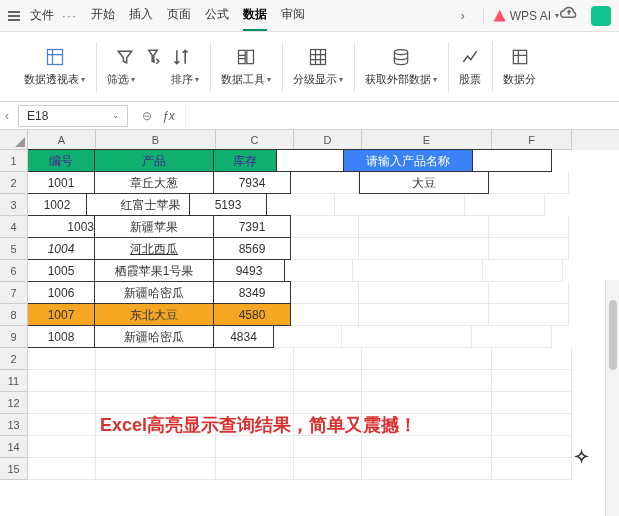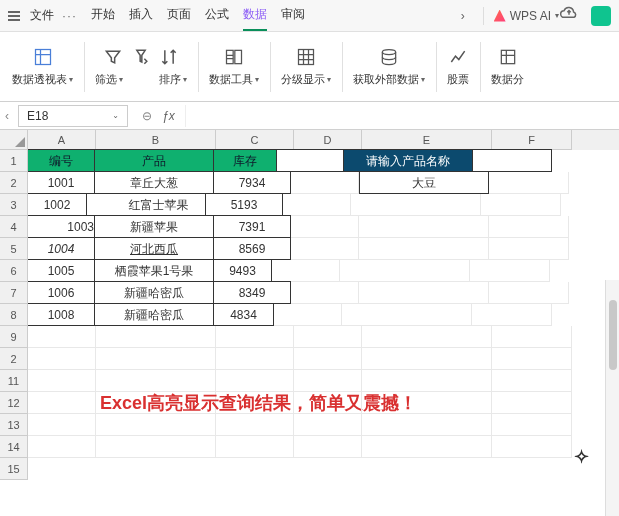--- a/index.html
+++ b/index.html
@@ -4,27 +4,27 @@
 <style>
 *{margin:0;padding:0;box-sizing:border-box;font-family:"Microsoft YaHei",Arial,sans-serif}
 body{background:#fff;font-size:12px;color:#333;width:619px;height:516px;overflow:hidden;position:relative}
 .topbar{height:32px;background:#f7f7f7;display:flex;align-items:center;padding:0 8px;border-bottom:1px solid #e0e0e0}
 .menu-icon{width:16px;display:flex;flex-direction:column;gap:2px;margin-right:6px;cursor:pointer}
 .menu-icon span{height:2px;background:#666;width:12px}
 .file-label{color:#333;margin-right:8px}
 .dots{color:#666;margin-right:14px;letter-spacing:1px}
 .tabs{display:flex;gap:14px;flex:1}
 .tab{color:#333;cursor:pointer;padding:6px 0}
-.tab.active{color:#8b5cf6;border-bottom:2px solid #0a8f5b;font-weight:400}
+.tab.active{color:#000000;border-bottom:2px solid #0a8f5b;font-weight:700}
 .chev{color:#666;margin:0 8px;cursor:pointer}
 .wps-ai{display:flex;align-items:center;gap:4px;color:#555;font-weight:500}
 .wps-ai .logo{width:12px;height:12px;background:linear-gradient(135deg,#ff6b4a,#ff3d7f);clip-path:polygon(50% 0,100% 100%,0 100%)}
 .top-right{display:flex;gap:12px;align-items:center;margin-left:auto}
 .green-btn{width:20px;height:20px;background:#0fc48f;border-radius:4px}
-.ribbon{height:70px;background:#fff;border-bottom:1px solid #d0d0d0;display:flex;align-items:center;padding:0 4px}
+.ribbon{height:70px;background:#fff;border-bottom:1px solid #d0d0d0;display:flex;align-items:center;padding:0 16px}
 .rib-group{display:flex;flex-direction:column;align-items:center;padding:6px 8px;gap:4px;cursor:pointer;border-right:1px solid transparent}
 .rib-sep{width:1px;height:50px;background:#e0e0e0;margin:0 2px}
 .rib-icon{height:22px;display:flex;align-items:center;justify-content:center;color:#555}
 .rib-label{font-size:11px;color:#333;display:flex;align-items:center;gap:2px}
 .dd{font-size:8px;color:#666}
 .rib-multi{display:flex;gap:8px}
 .formula-bar{height:28px;display:flex;align-items:center;border-bottom:1px solid #d0d0d0;background:#fff}
 .fb-chev{width:14px;text-align:center;color:#888;cursor:pointer}
 .name-box{width:110px;height:22px;border:1px solid #ccc;margin:0 4px;display:flex;align-items:center;padding:0 8px;justify-content:space-between}
 .name-box .dd{cursor:pointer}
@@ -34,22 +34,22 @@
 .corner{width:28px;height:20px;background:#f0f0f0;border-right:1px solid #ccc;border-bottom:1px solid #ccc;position:relative}
 .corner::after{content:"";position:absolute;right:2px;bottom:2px;border:5px solid transparent;border-right-color:#999;border-bottom-color:#999}
 .col-headers{display:flex;height:20px;background:#f0f0f0}
 .col-h{border-right:1px solid #ccc;border-bottom:1px solid #ccc;text-align:center;line-height:20px;color:#555;font-size:11px}
 .row-headers{width:28px;background:#f0f0f0}
 .row-h{height:22px;border-right:1px solid #ccc;border-bottom:1px solid #ccc;text-align:center;line-height:22px;color:#555;font-size:11px}
 .cells{position:relative}
 .row{display:flex;height:22px}
 .cell{border-right:1px solid #e8e8e8;border-bottom:1px solid #e8e8e8;line-height:22px;text-align:center;overflow:hidden;white-space:nowrap}
 .tbl .cell{border:1px solid #333;margin:-1px 0 0 -1px}
-.hdr-g{background:#0fb06f;color:#0f172a;font-weight:500}
-.hdr-b{background:#0c4a6e;color:#fff}
+.hdr-g{background:#0fb06f;color:#4c1d95;font-weight:500}
+.hdr-b{background:#3b82f6;color:#fff}
 .hl{background:#f5a623}
 .banner{color:#d93030;font-weight:700;font-size:18px;text-align:left;padding-left:4px;white-space:nowrap}
 .scroll-v{position:absolute;right:0;top:150px;width:14px;bottom:0;background:#f4f4f4;border-left:1px solid #ddd}
 .scroll-v .thumb{width:8px;height:70px;background:#c8c8c8;border-radius:4px;margin:20px auto}
 .cursor-plus{position:absolute;right:30px;bottom:48px;font-size:18px;color:#333;font-weight:700}
 svg{width:20px;height:20px}
 </style>
 </head>
 <body>
 
@@ -251,21 +251,21 @@
         <div class="row">
           <div class="cell" style="width: 68px; border: 1px solid rgb(51, 51, 51); margin-left: -1px; margin-top: -1px;">1001</div>
           <div class="cell" style="width: 120px; border: 1px solid rgb(51, 51, 51); margin-left: -1px; margin-top: -1px;">章丘大葱</div>
           <div class="cell" style="width: 78px; border: 1px solid rgb(51, 51, 51); margin-left: -1px; margin-top: -1px;">7934</div>
           <div class="cell" style="width: 68px;"></div>
           <div class="cell" style="width: 130px; border: 1px solid rgb(51, 51, 51); margin-top: -1px;">大豆</div>
           <div class="cell" style="width: 80px;"></div>
         </div>
         <div class="row">
           <div class="cell" style="width: 60px; border: 1px solid rgb(51, 51, 51); margin-left: -1px; margin-top: -1px;">1002</div>
-          <div class="cell" style="width: 120px; border: 1px solid rgb(51, 51, 51); margin-left: -1px; margin-top: -1px; padding-left: 25px;">红富士苹果</div>
+          <div class="cell" style="width: 104px; border: 1px solid rgb(51, 51, 51); margin-left: -1px; margin-top: -1px; padding-left: 25px;">红富士苹果</div>
           <div class="cell" style="width: 78px; border: 1px solid rgb(51, 51, 51); margin-left: -1px; margin-top: -1px;">5193</div>
           <div class="cell" style="width: 68px;"></div>
           <div class="cell" style="width: 130px;"></div>
           <div class="cell" style="width: 80px;"></div>
         </div>
         <div class="row">
           <div class="cell" style="width: 68px; border: 1px solid rgb(51, 51, 51); margin-left: -1px; margin-top: -1px; text-align: right;">1003</div>
           <div class="cell" style="width: 120px; border: 1px solid rgb(51, 51, 51); margin-left: -1px; margin-top: -1px;">新疆苹果</div>
           <div class="cell" style="width: 78px; border: 1px solid rgb(51, 51, 51); margin-left: -1px; margin-top: -1px;">7391</div>
           <div class="cell" style="width: 68px;"></div>
@@ -276,34 +276,42 @@
           <div class="cell" style="width: 68px; border: 1px solid rgb(51, 51, 51); margin-left: -1px; margin-top: -1px; font-style: italic;">1004</div>
           <div class="cell" style="width: 120px; border: 1px solid rgb(51, 51, 51); margin-left: -1px; margin-top: -1px; text-decoration: underline;">河北西瓜</div>
           <div class="cell" style="width: 78px; border: 1px solid rgb(51, 51, 51); margin-left: -1px; margin-top: -1px;">8569</div>
           <div class="cell" style="width: 68px;"></div>
           <div class="cell" style="width: 130px;"></div>
           <div class="cell" style="width: 80px;"></div>
         </div>
         <div class="row">
           <div class="cell" style="width: 68px; border: 1px solid rgb(51, 51, 51); margin-left: -1px; margin-top: -1px;">1005</div>
           <div class="cell" style="width: 120px; border: 1px solid rgb(51, 51, 51); margin-left: -1px; margin-top: -1px;">栖霞苹果1号果</div>
-          <div class="cell" style="width: 59px; border: 1px solid rgb(51, 51, 51); margin-left: -1px; margin-top: -1px;">9493</div>
+          <div class="cell" style="width: 72px; border: 1px solid rgb(51, 51, 51); margin-left: -1px; margin-top: -1px;">9493</div>
           <div class="cell" style="width: 68px;"></div>
           <div class="cell" style="width: 130px;"></div>
           <div class="cell" style="width: 80px;"></div>
         </div>
         <div class="row">
           <div class="cell" style="width: 68px; border: 1px solid rgb(51, 51, 51); margin-left: -1px; margin-top: -1px;">1006</div>
           <div class="cell" style="width: 120px; border: 1px solid rgb(51, 51, 51); margin-left: -1px; margin-top: -1px;">新疆哈密瓜</div>
           <div class="cell" style="width: 78px; border: 1px solid rgb(51, 51, 51); margin-left: -1px; margin-top: -1px;">8349</div>
           <div class="cell" style="width: 68px;"></div>
           <div class="cell" style="width: 130px;"></div>
           <div class="cell" style="width: 80px;"></div>
         </div>
         <div class="row">
+          <div class="cell hl" style="width: 68px; border: 1px solid rgb(51, 51, 51); margin-left: -1px; margin-top: -1px;">1007</div>
+          <div class="cell hl" style="width: 120px; border: 1px solid rgb(51, 51, 51); margin-left: -1px; margin-top: -1px;">东北大豆</div>
+          <div class="cell hl" style="width: 78px; border: 1px solid rgb(51, 51, 51); margin-left: -1px; margin-top: -1px;">4580</div>
+          <div class="cell" style="width: 68px;"></div>
+          <div class="cell" style="width: 130px;"></div>
+          <div class="cell" style="width: 80px;"></div>
+        </div>
+        <div class="row">
           <div class="cell" style="width: 68px; border: 1px solid rgb(51, 51, 51); margin-left: -1px; margin-top: -1px;">1008</div>
           <div class="cell" style="width: 120px; border: 1px solid rgb(51, 51, 51); margin-left: -1px; margin-top: -1px;">新疆哈密瓜</div>
           <div class="cell" style="width: 61px; border: 1px solid rgb(51, 51, 51); margin-left: -1px; margin-top: -1px;">4834</div>
           <div class="cell" style="width: 68px;"></div>
           <div class="cell" style="width: 130px;"></div>
           <div class="cell" style="width: 80px;"></div>
         </div>
         <div class="row">
           <div class="cell" style="width: 68px;"></div>
           <div class="cell" style="width: 120px;"></div>

